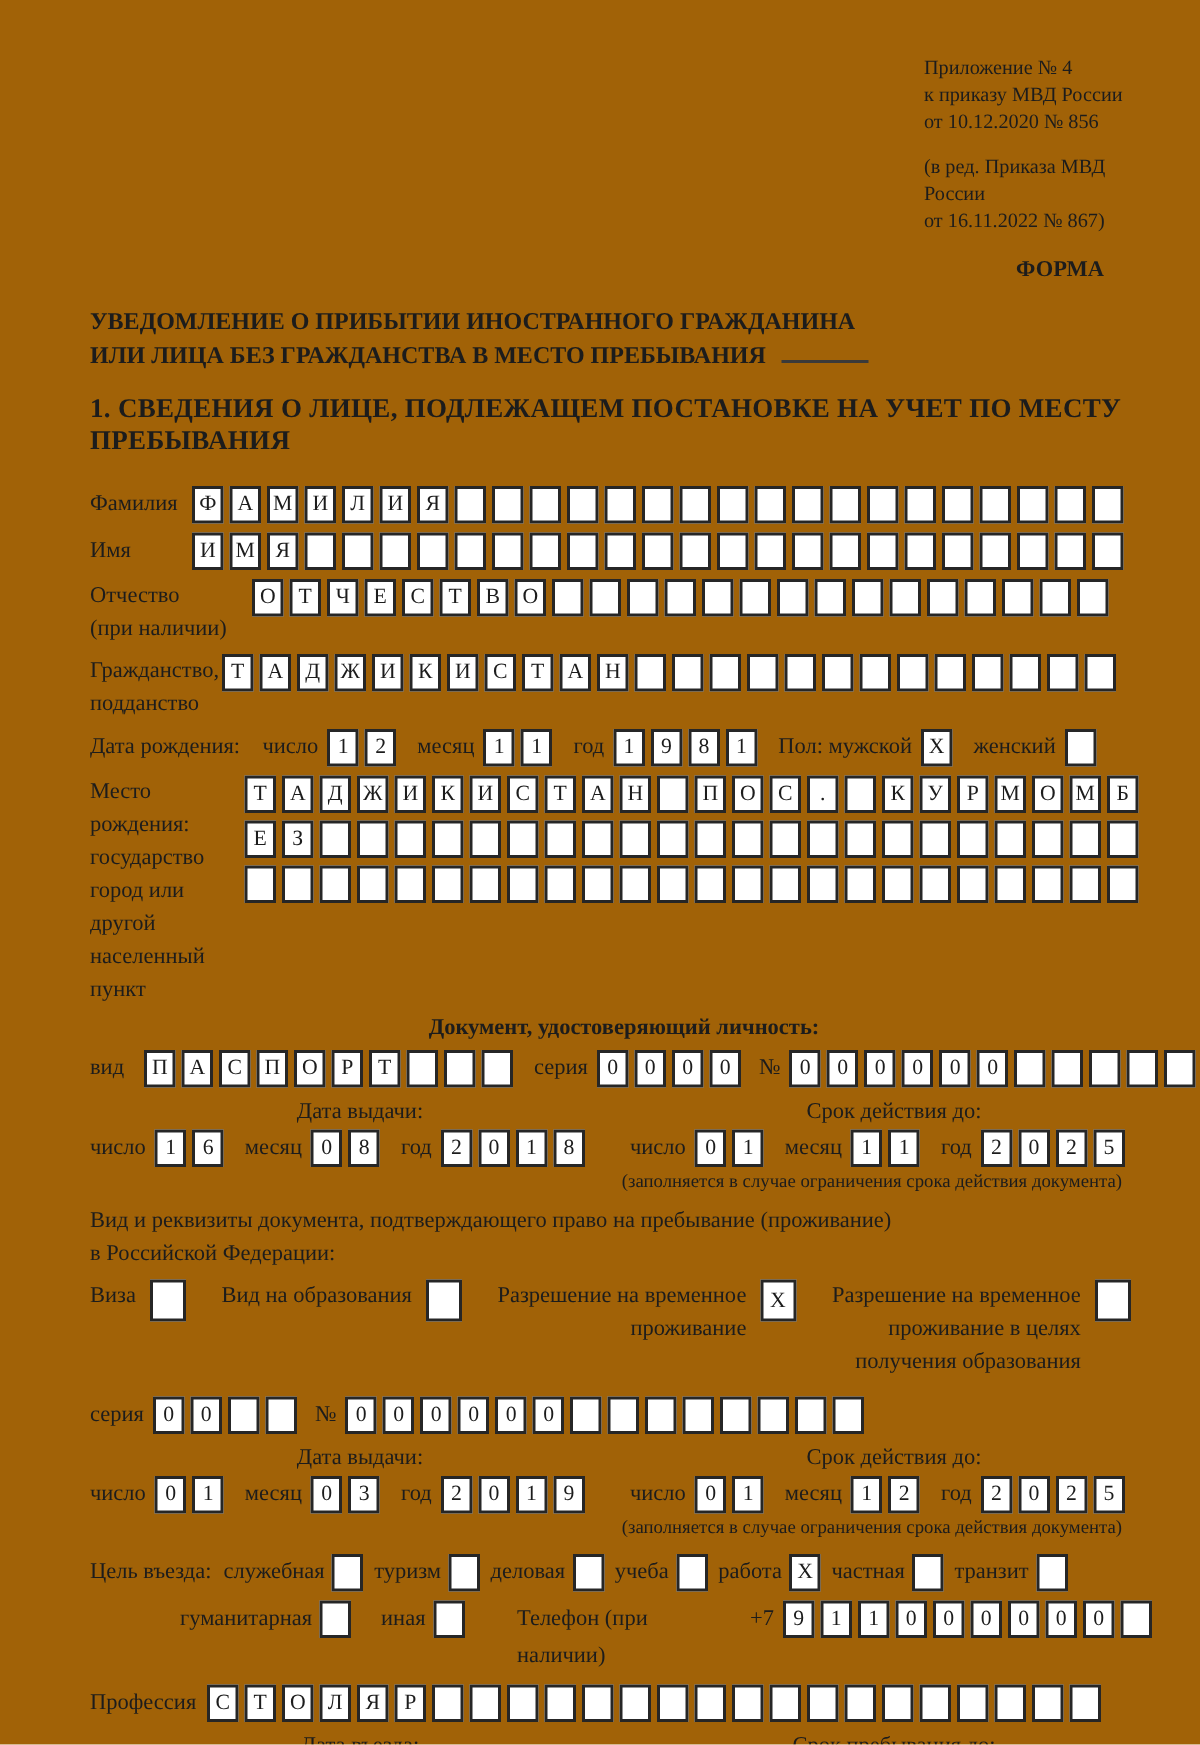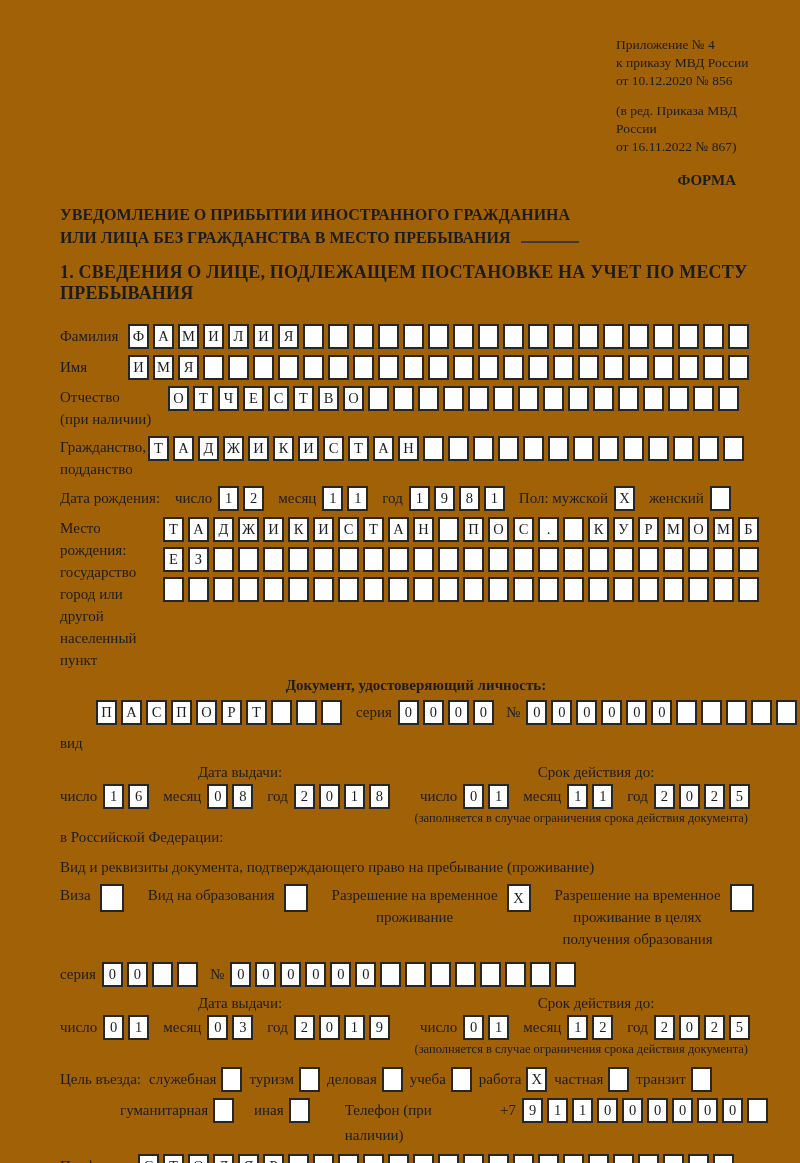--- a/index.html
+++ b/index.html
@@ -15,21 +15,21 @@
   .forma { text-align: right; padding-right: 36px; font-weight: bold; font-size: 15px; margin-top: 16px; }
   
   .title { font-weight: bold; font-size: 16px; line-height: 23px; margin-top: 14px; }
   .blankline { display: inline-block; width: 58px; border-bottom: 2px solid #3a3a3a; margin-left: 10px; height: 14px; }
   .secheading { font-weight: bold; font-size: 18px; margin-top: 13px; letter-spacing: .2px; }
   
   .frow { display: flex; align-items: flex-start; margin-top: 6px; }
   .flabel { font-size: 15px; line-height: 25px; flex-shrink: 0; }
   .flabel .l2 { line-height: 22px; }
   .w68 { width: 68px; } .w108 { width: 108px; } .w88 { width: 88px; }
-  .w103 { width: 103px; } .w105 { width: 105px; } .w78 { width: 78px; } .w36 { width: 36px; margin-top: 31px; }
+  .w103 { width: 103px; } .w105 { width: 105px; } .w78 { width: 78px; } .w36 { width: 36px; }
   .boxes { white-space: nowrap; }
   .cb {
     display: inline-block; width: 21px; height: 25px; border: 2px solid #262626;
     margin-right: 4px; text-align: center; font-size: 14.5px; line-height: 21px;
     vertical-align: top; background: #fff;
   }
   .cb.lg { width: 24px; height: 28px; line-height: 24px; }
   .mt2 { margin-top: 5px; }
   .dlabel { font-size: 15px; line-height: 25px; margin: 0 6px 0 10px; flex-shrink: 0; }
   .dlabel.first { margin-left: 0; }
@@ -40,21 +40,21 @@
   .tcr { flex: 1; }
   .dt-head { text-align: center; font-size: 15px; margin-bottom: 3px; }
   .dategroup { display: flex; align-items: flex-start; }
   .note { font-size: 12.5px; text-align: right; padding-right: 24px; margin-top: 2px; }
   .intro { font-size: 15px; line-height: 22px; margin-top: 8px; }
   
   .vrow { display: flex; align-items: flex-start; margin-top: 6px; }
   .vopt { display: flex; align-items: flex-start; margin-right: 24px; }
   .vopt:last-child { margin-right: 0; }
   .vlabel { font-size: 15px; line-height: 22px; text-align: center; }
-  .vlabel .vline { display: block; }
+  .vlabel .vline { display: block; text-align: right; }
   .vopt .cb { margin-left: 9px; margin-right: 0; }
   
   .pitem { display: inline-flex; align-items: flex-start; margin-right: 7px; font-size: 15px; line-height: 25px; }
   .pitem .cb { margin-left: 5px; margin-right: 0; }
   .purpose2 { margin-left: 60px; }
   .phone-label { font-size: 15px; line-height: 25px; margin-left: 28px; }
   .phone-prefix { font-size: 15px; line-height: 25px; margin: 0 6px 0 22px; }
 </style>
 </head>
 <body>
@@ -164,22 +164,22 @@
         <span class="boxes"><span class="cb">0</span><span class="cb">1</span></span>
         <span class="dlabel">месяц</span>
         <span class="boxes"><span class="cb">1</span><span class="cb">1</span></span>
         <span class="dlabel">год</span>
         <span class="boxes"><span class="cb">2</span><span class="cb">0</span><span class="cb">2</span><span class="cb">5</span></span>
       </div>
     </div>
   </div>
   <div class="note">(заполняется в случае ограничения срока действия документа)</div>
 
+  <div class="intro">Вид и реквизиты документа, подтверждающего право на пребывание (проживание)</div>
   <div class="intro" style="margin-top:0;">в Российской Федерации:</div>
-  <div class="intro">Вид и реквизиты документа, подтверждающего право на пребывание (проживание)</div>
 
   <div class="vrow">
     <span class="vopt">
       <span class="vlabel">Виза</span>
       <span class="cb lg"></span>
     </span>
     <span class="vopt">
       <span class="vlabel">Вид на образования</span>
       <span class="cb lg"></span>
     </span>

